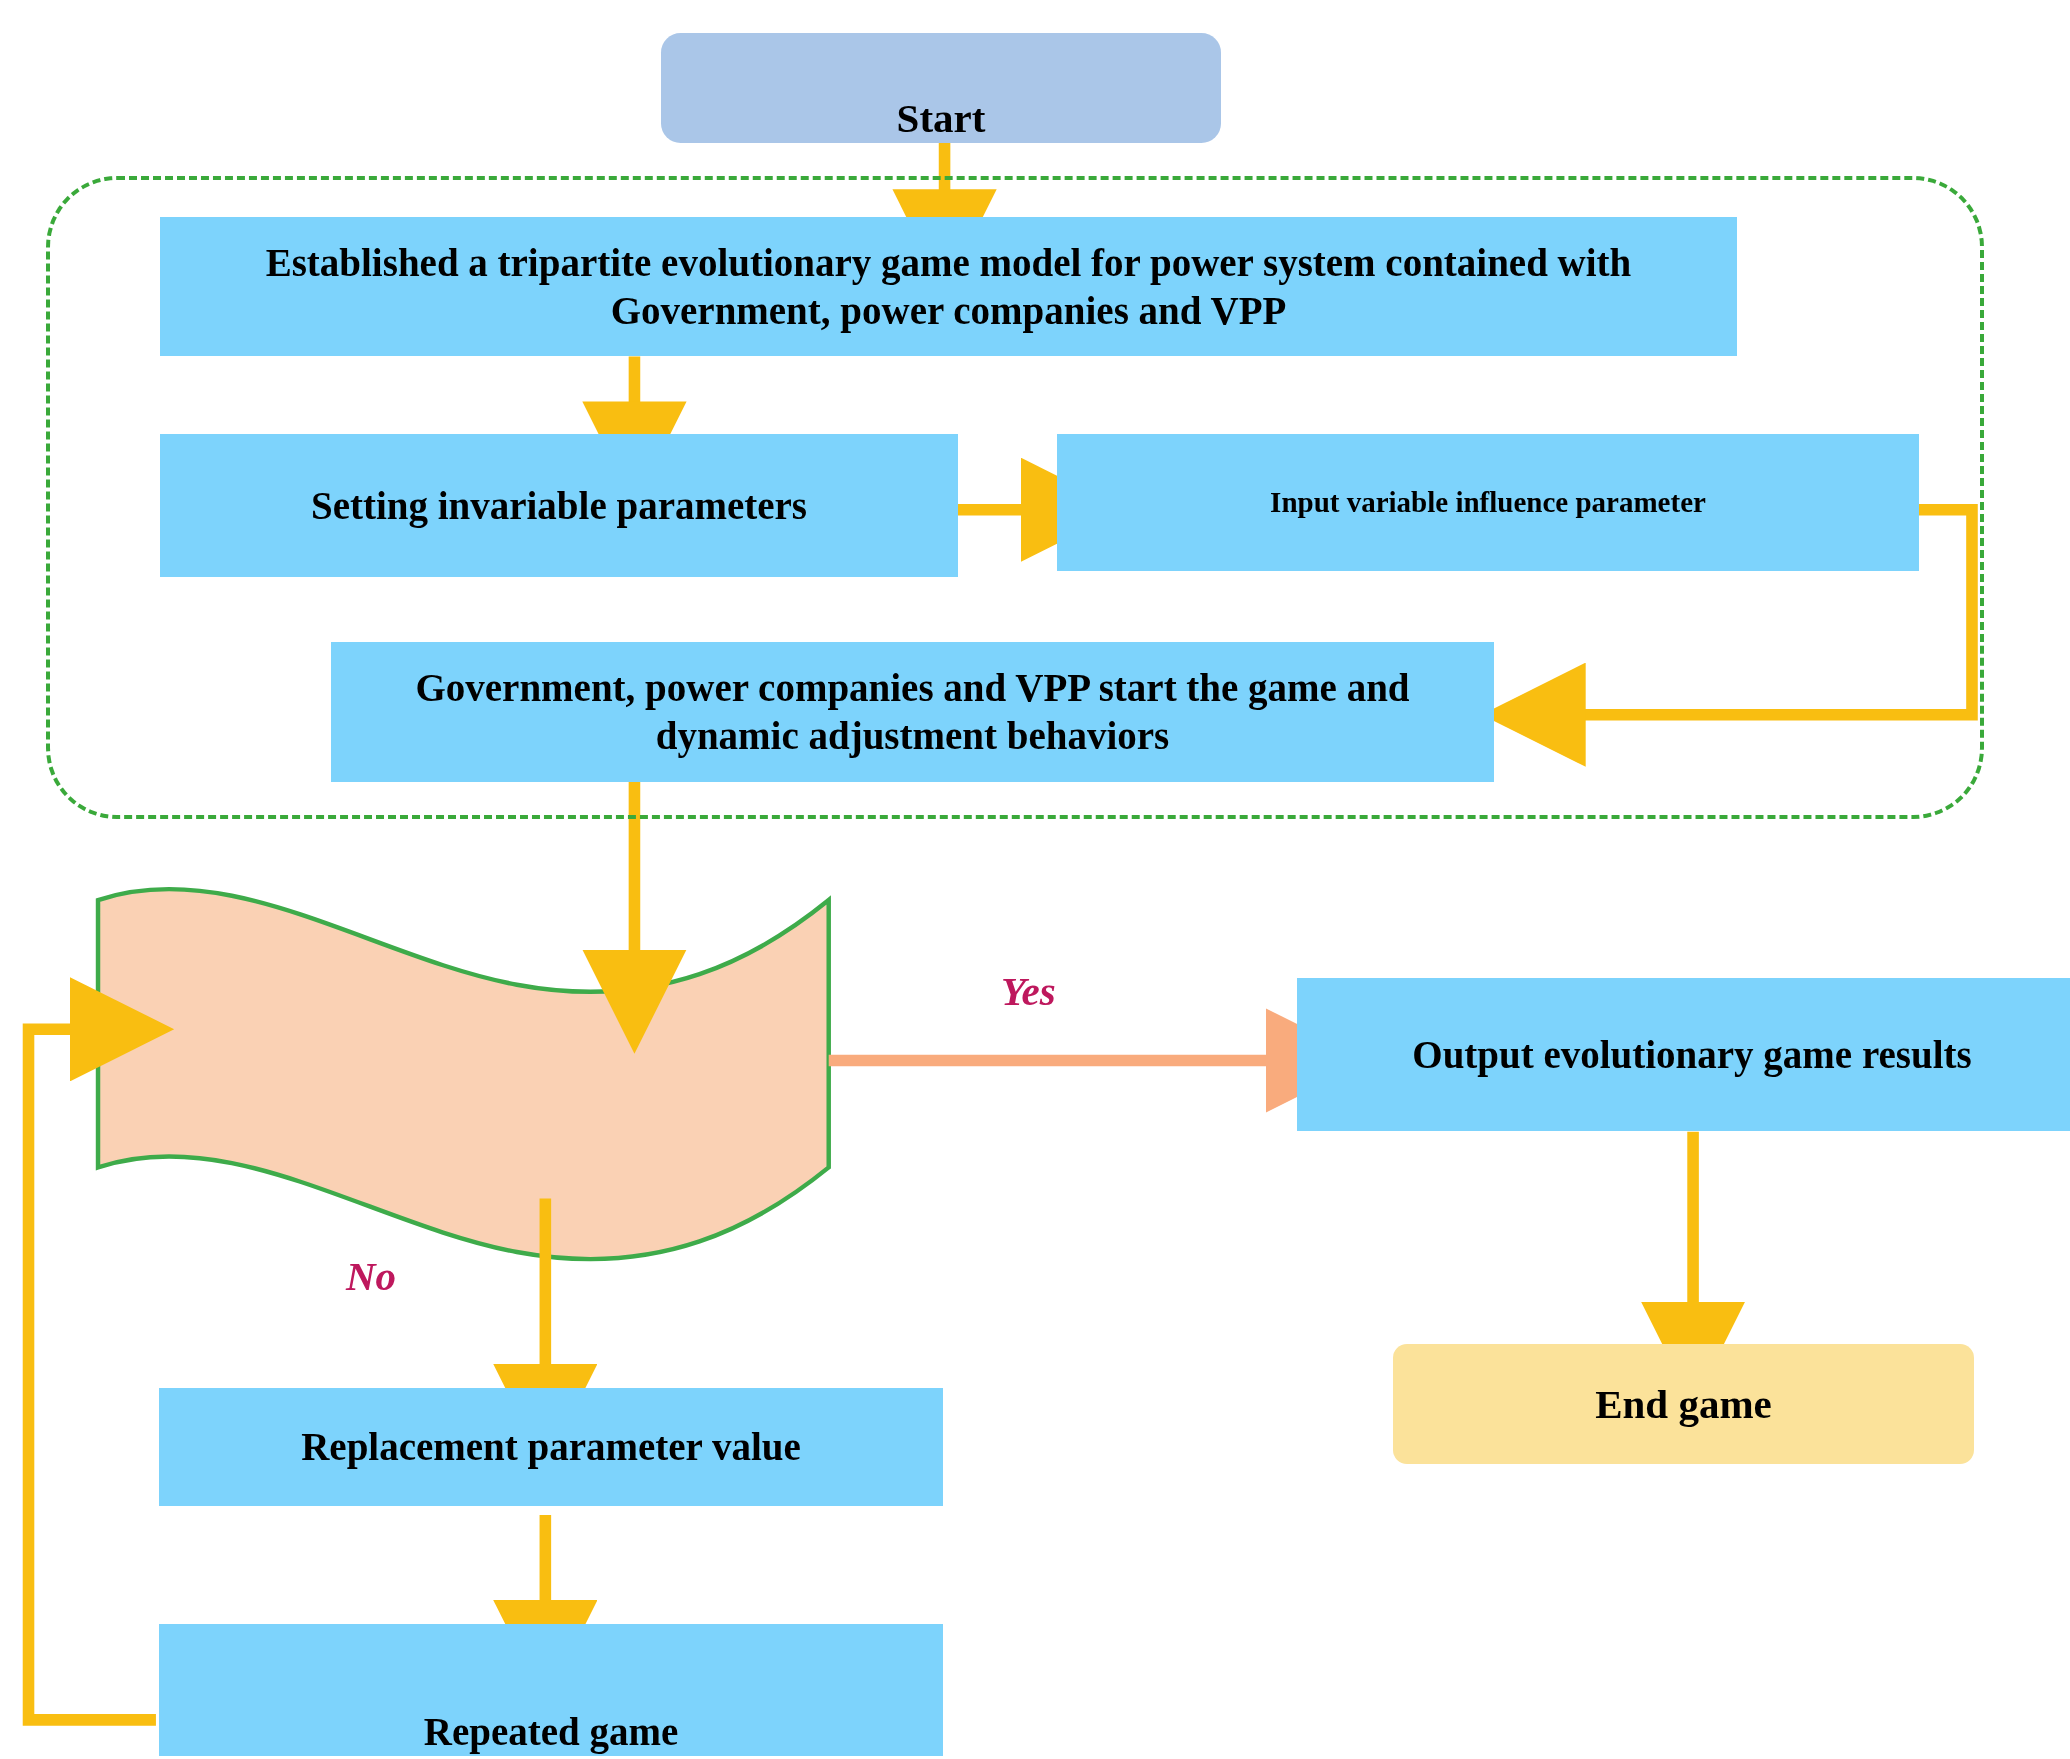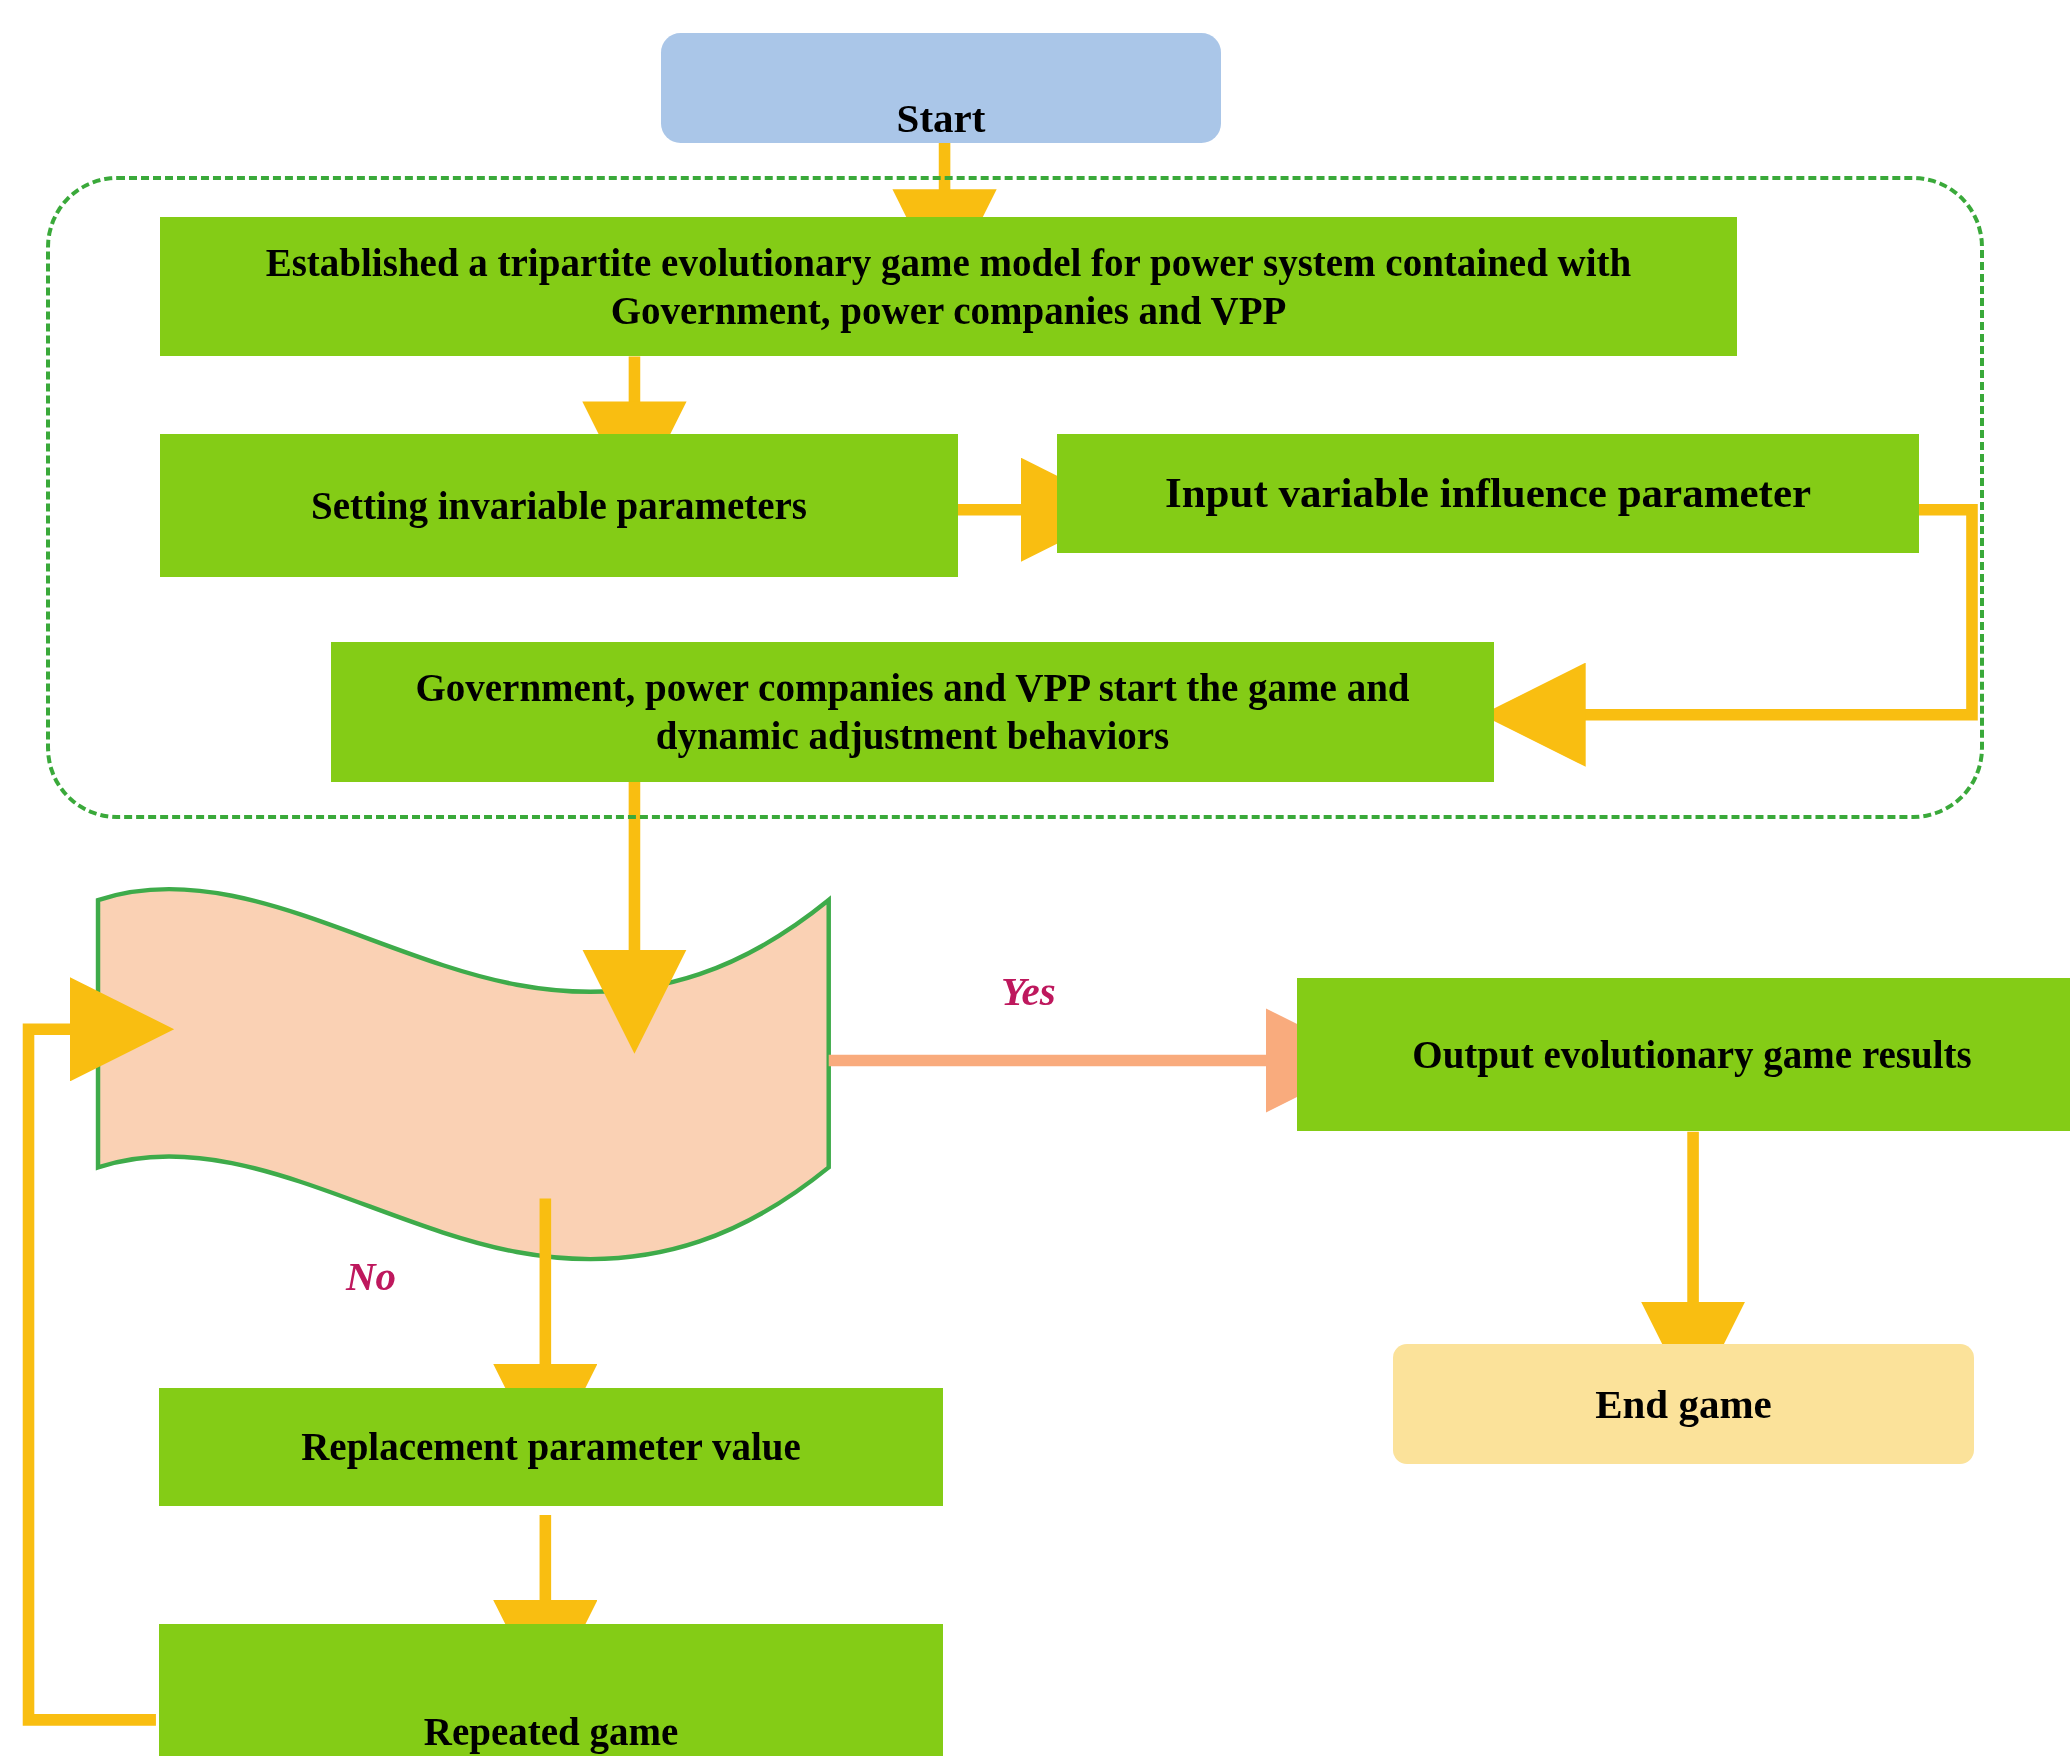--- a/index.html
+++ b/index.html
@@ -30,21 +30,21 @@
     display: flex;
     align-items: center;
     justify-content: center;
     text-align: center;
     font-weight: bold;
     color: #000000;
     line-height: 1.22;
     box-sizing: border-box;
     z-index: 3;
   }
-  .node-green   { background: #84cc16; }
+  .node-green   { background: #7dd3fc; }
   .node-blue    { background: #aac6e8; border-radius: 19.6px; }
   .node-yellow  { background: #fbe29a; border-radius: 14px; }
   .node-wave    { background: transparent; }
   .wave-text {
     position: relative;
     z-index: 2;
     padding: 0 36px;
   }
   .edge-label {
     position: absolute;
@@ -115,21 +115,21 @@
   </div>
 
   <div class="node node-green" style="left:160px; top:217px; width:1577px; height:139px; font-size:39px; padding:0 23px;">
     <span>Established a tripartite evolutionary game model  for power system contained with Government, power companies and VPP</span>
   </div>
 
   <div class="node node-green" style="left:160px; top:434px; width:798px; height:143px; font-size:39px; padding:14px 18px;">
     <span>Setting invariable parameters</span>
   </div>
 
-  <div class="node node-green" style="left:1057px; top:434px; width:862px; height:119px; font-size:43px; padding:12px 18px;">
+  <div class="node node-green" style="left:1057px; top:434px; width:862px; height:137px; font-size:29px; padding:12px 18px;">
     <span>Input variable influence parameter</span>
   </div>
 
   <div class="node node-green" style="left:331px; top:642px; width:1163px; height:140px; font-size:39px; padding:0 19.6px;">
     <span>Government, power companies and VPP start the game and dynamic adjustment behaviors</span>
   </div>
 
 
   <div class="node node-green" style="left:1297px; top:978px; width:790px; height:153px; font-size:39px; padding:0 23px;">
     <span>Output evolutionary game results</span>

